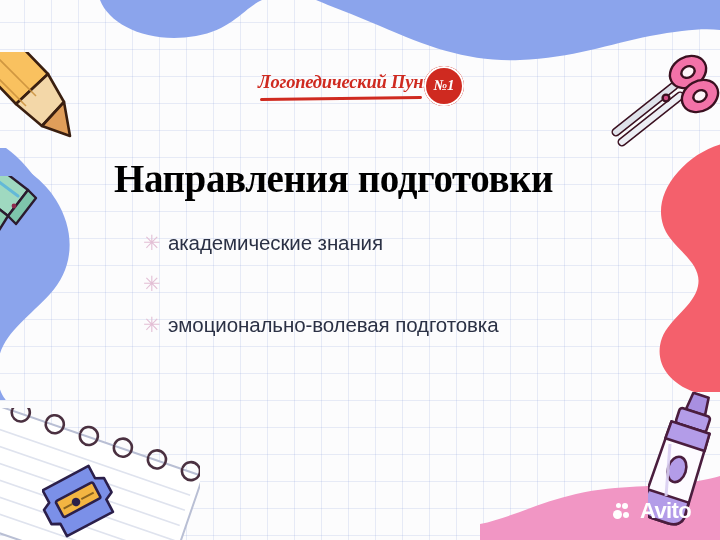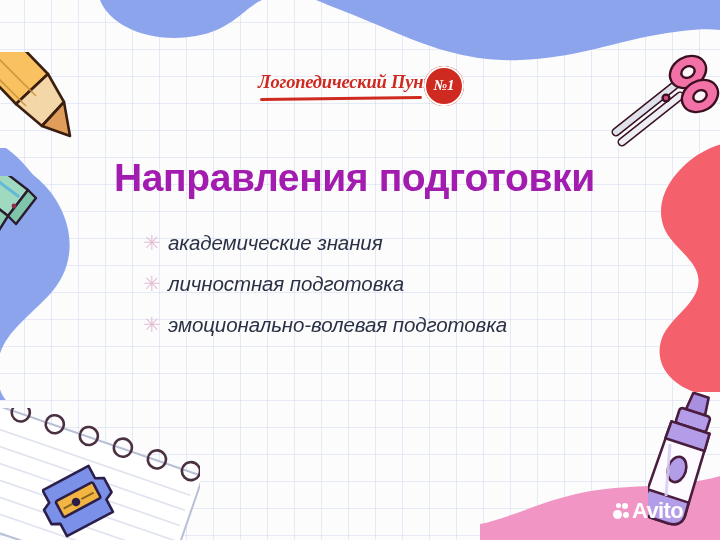--- a/index.html
+++ b/index.html
@@ -92,23 +92,24 @@
     font-size: 15px;
     padding-bottom: 1px;
   }
   
   #heading {
     position: absolute;
     left: 114px;
     top: 156px;
     font-size: 39px;
     font-weight: bold;
-    color: #a21caf;
+    color: #000000;
     letter-spacing: -0.4px;
     white-space: nowrap;
+    font-family: Liberation Serif, serif;
   }
   
   #bullets {
     position: absolute;
     left: 140px;
     top: 222px;
     width: 520px;
   }
   .bullet-row {
     display: flex;
@@ -123,31 +124,30 @@
     line-height: 1;
     text-align: left;
     padding-left: 3px;
     box-sizing: border-box;
   }
   .bullet-text {
     font-size: 20.5px;
     color: #2b3145;
     letter-spacing: -0.1px;
     white-space: nowrap;
-    font-style: italic;
   }
   
   #avito {
     position: absolute;
     z-index: 7;
     left: 613px;
     top: 500px;
     display: flex;
     align-items: center;
-    gap: 0;
+    gap: 8px;
   }
   #avito-dots {
     position: relative;
     width: 19px;
     height: 19px;
   }
   #avito-dots i {
     position: absolute;
     display: block;
     border-radius: 50%;
@@ -291,21 +291,20 @@
 
     <div id="bullets">
 
       <div class="bullet-row">
         <span class="bullet-mark">✳</span>
         <span class="bullet-text">академические знания</span>
       </div>
 
       <div class="bullet-row">
         <span class="bullet-mark">✳</span>
-        <span class="bullet-text">личностная подготовка</span>
       </div>
 
       <div class="bullet-row">
         <span class="bullet-mark">✳</span>
         <span class="bullet-text">эмоционально-волевая подготовка</span>
       </div>
 
     </div>
   </div>
 

